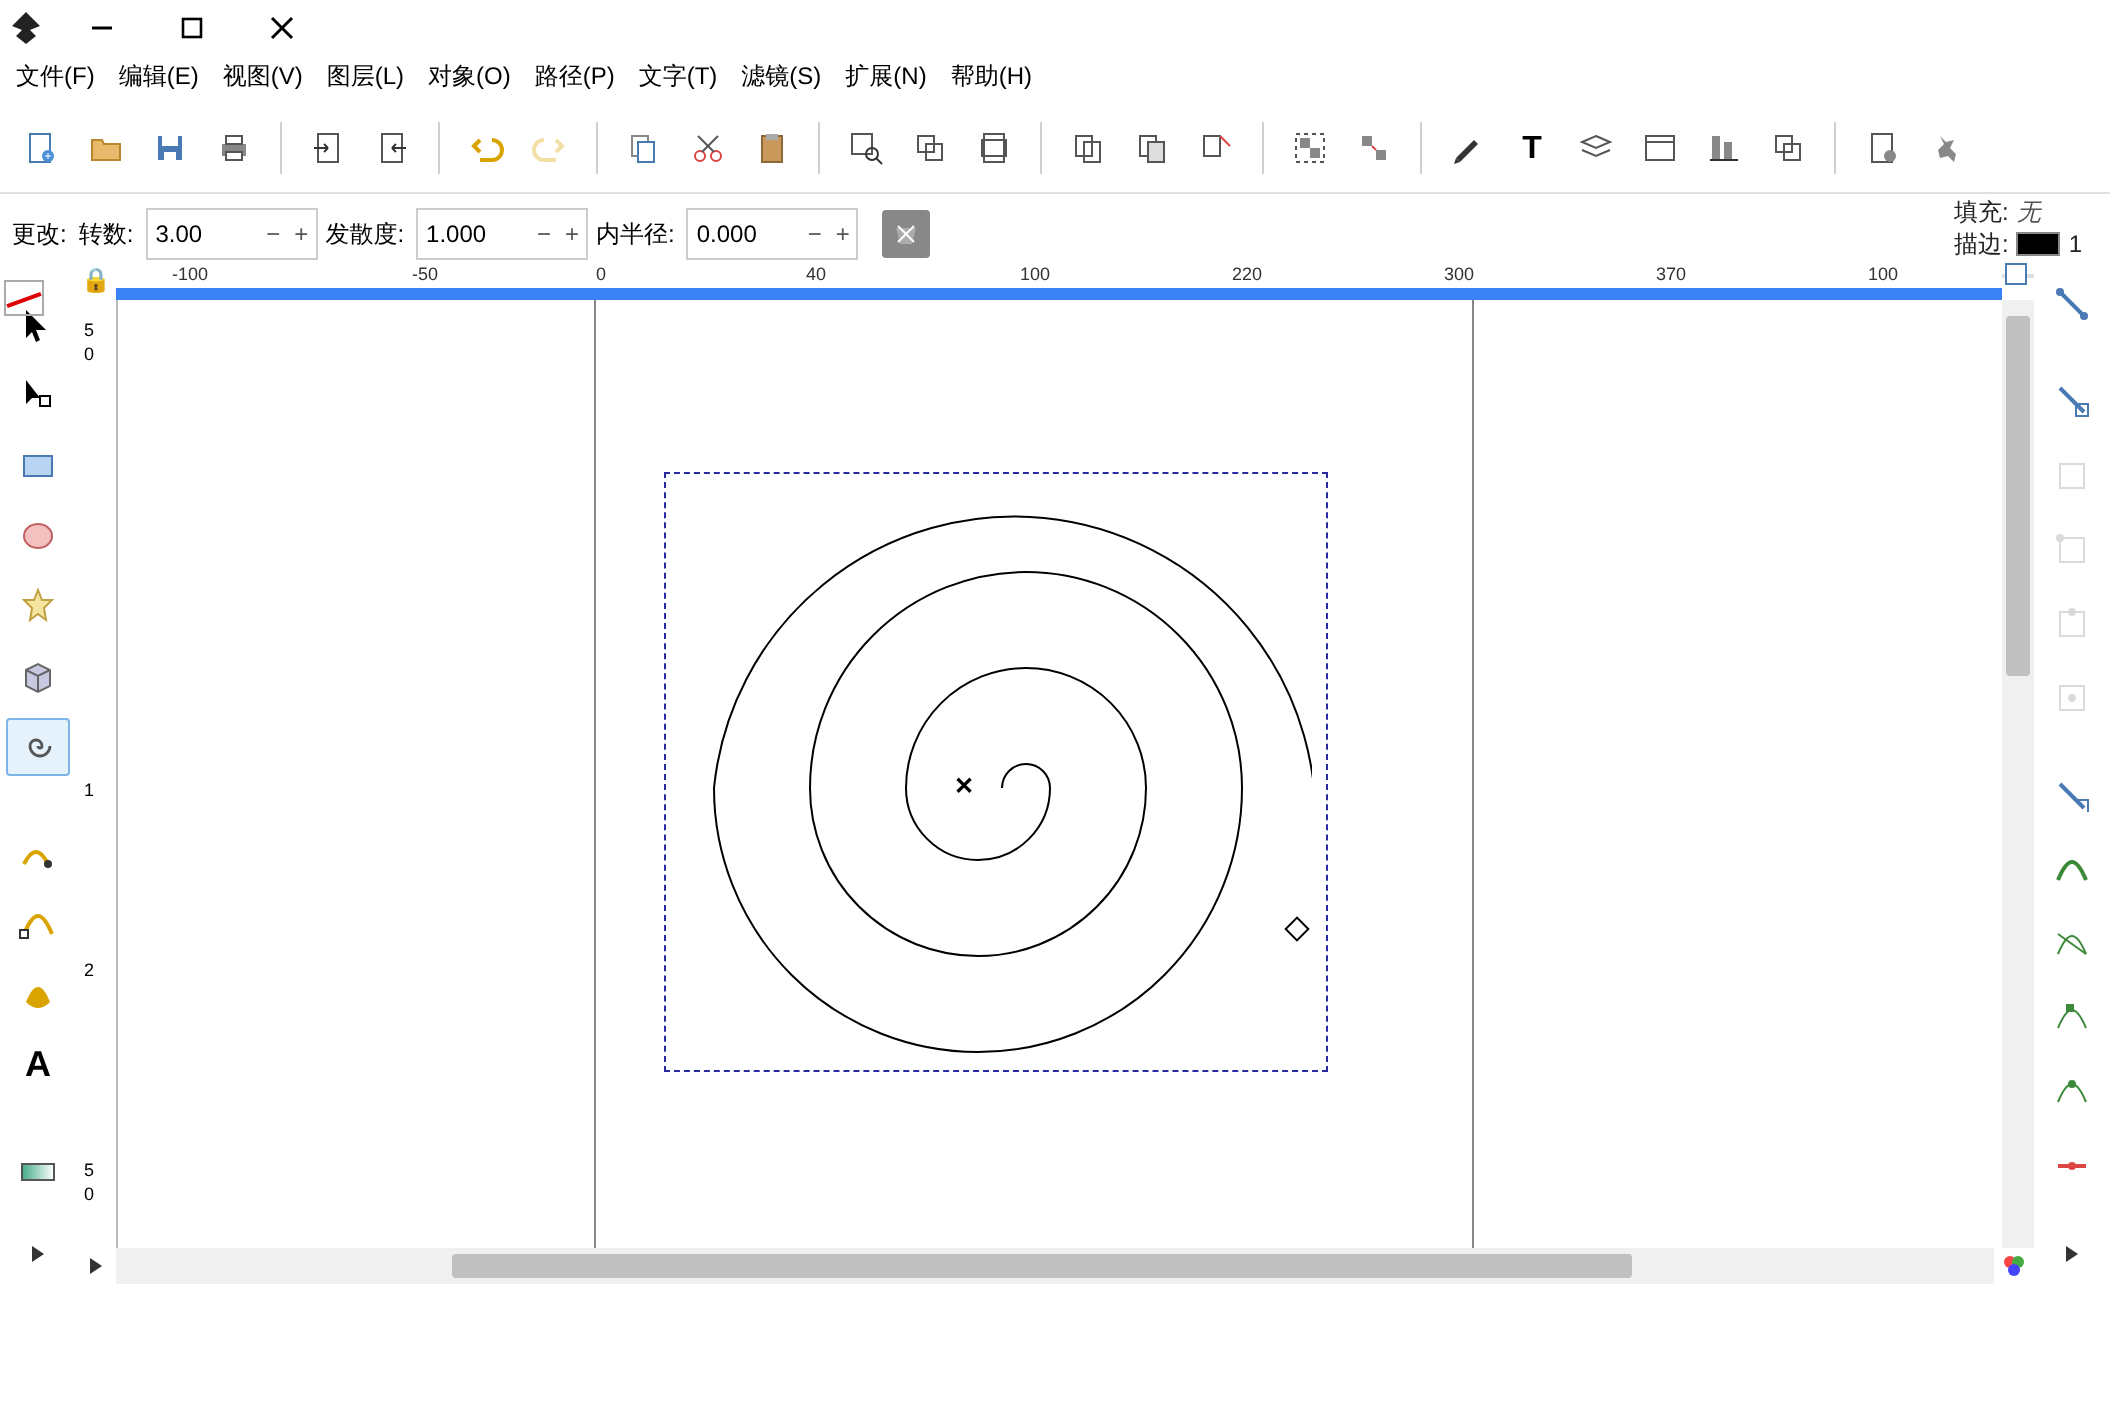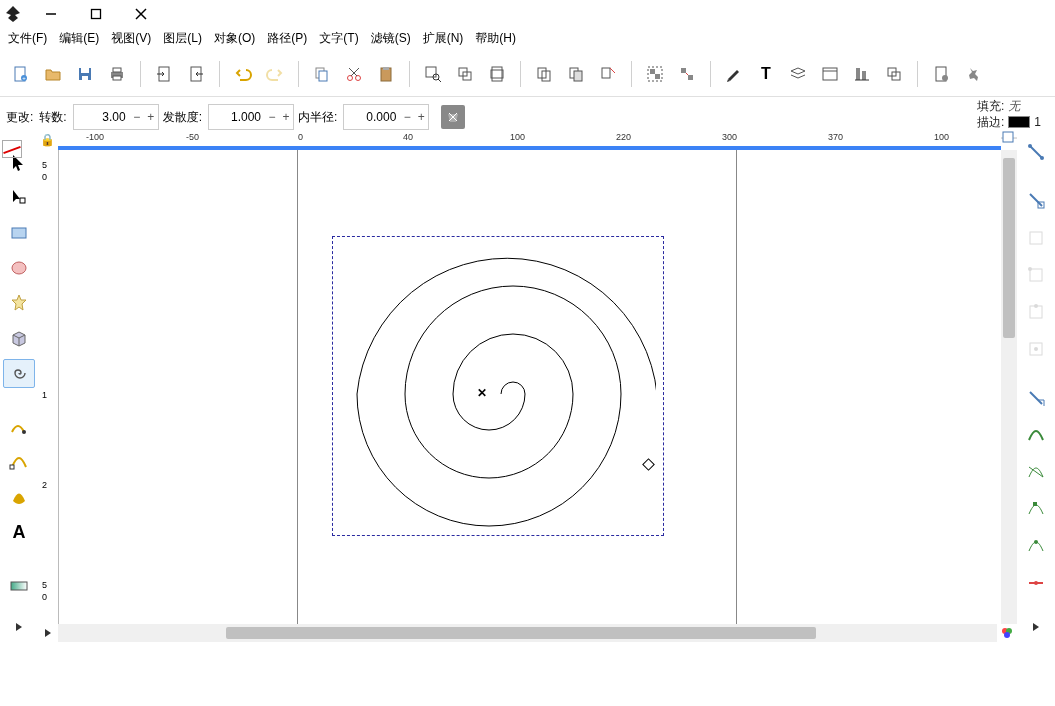--- a/index.html
+++ b/index.html
@@ -10,36 +10,36 @@
 .titlebar .wbtns{display:flex;gap:0}
 .titlebar .wbtn{width:45px;height:28px;display:flex;align-items:center;justify-content:center;font-size:14px}
 .menubar{height:24px;display:flex;align-items:flex-start;padding:0 2px;gap:0;background:#fff}
 .menubar .mitem{padding:2px 6px;cursor:default}
 .toolbar1{height:40px;display:flex;align-items:center;padding:2px 6px;gap:2px;background:#fff;border-bottom:1px solid #e0e0e0}
 .tbtn{width:28px;height:28px;display:flex;align-items:center;justify-content:center;border:1px solid transparent;border-radius:2px}
 .tsep{width:1px;height:26px;background:#d0d0d0;margin:0 6px}
 .toolbar2{height:36px;display:flex;align-items:center;padding:2px 6px;gap:4px;background:#fff;border-bottom:1px solid #e0e0e0}
 .toolbar2 .lbl{margin-right:2px}
 .spin{display:flex;align-items:center;border:1px solid #ccc;height:24px;background:#fff}
-.spin input{border:none;width:48px;height:22px;padding:0 4px;font-size:12px;text-align:right;outline:none}
+.spin input{border:none;width:48px;height:22px;padding:0 4px;font-size:12px;text-align:left;outline:none}
 .spin .sbtn{width:14px;height:22px;display:flex;align-items:center;justify-content:center;font-size:12px;cursor:pointer;color:#555}
 .toolbar2 .delbtn{width:24px;height:24px;display:flex;align-items:center;justify-content:center;background:#888;color:#fff;border-radius:2px;margin-left:8px}
 .fillstroke{position:absolute;right:14px;top:98px;font-size:12px;color:#222}
 .fillstroke .row{display:flex;align-items:center;gap:4px;height:16px}
 .fillstroke .sw{width:20px;height:10px;border:1px solid #888;background:#000}
 .fillstroke .none{font-style:italic;color:#555}
 .workarea{position:absolute;top:130px;left:0;right:0;bottom:64px;display:flex}
 .tools-left{width:38px;background:#fff;display:flex;flex-direction:column;align-items:center;padding-top:18px;gap:6px}
 .tl{width:30px;height:30px;display:flex;align-items:center;justify-content:center;border:1px solid transparent;border-radius:2px}
 .tl.sel{background:#e5f1fb;border-color:#7eb4ea}
 .ruler-corner{width:20px;height:20px;background:#fff;display:flex;align-items:center;justify-content:center}
 .lockicon{color:#d9a400}
 .center{flex:1;display:flex;flex-direction:column;min-width:0}
 .top-ruler-row{display:flex;height:20px}
-.hr{flex:1;background:#fff;position:relative;overflow:hidden;border-bottom:4px solid #3b82f6}
+.hr{flex:1;background:#fff;position:relative;overflow:hidden;border-bottom:6px solid #3b82f6}
 .hr .tick{position:absolute;top:2px;font-size:9px;color:#333}
 .body-row{flex:1;display:flex;min-height:0}
 .vr{width:20px;background:#fff;border-right:1px solid #bbb;position:relative;overflow:hidden}
 .canvas-wrap{flex:1;position:relative;background:#fff;overflow:hidden}
 .page-shadow{position:absolute;left:238px;top:0;width:438px;height:620px;border-left:1px solid #888;border-right:1px solid #888}
 .spiral{position:absolute;left:287px;top:94px}
 .selbox{position:absolute;left:273px;top:86px;width:330px;height:298px;border:1px dashed #2a2aa0}
 .handle{position:absolute;width:7px;height:7px;border:1px solid #000;background:#fff;transform:rotate(45deg)}
 .centerx{position:absolute;font-size:12px;font-weight:bold}
 .vscroll{width:16px;background:#f0f0f0;position:relative}
@@ -414,21 +414,21 @@
       </div>
   </div>
 
   <div class="center">
     <div class="top-ruler-row">
       <div class="ruler-corner">
           <span class="lockicon">🔒</span>
         </div>
       <div class="hr">
         <span class="tick" style="left:28px">-100</span>
-        <span class="tick" style="left:128px">-50</span>
+        <span class="tick" style="left:148px">-50</span>
         <span class="tick" style="left:240px">0</span>
         <span class="tick" style="left:345px">40</span>
         <span class="tick" style="left:452px">100</span>
         <span class="tick" style="left:558px">220</span>
         <span class="tick" style="left:664px">300</span>
         <span class="tick" style="left:770px">370</span>
         <span class="tick" style="left:876px">100</span>
       </div>
       <div style="width:16px">
           <svg width="14" height="14">

